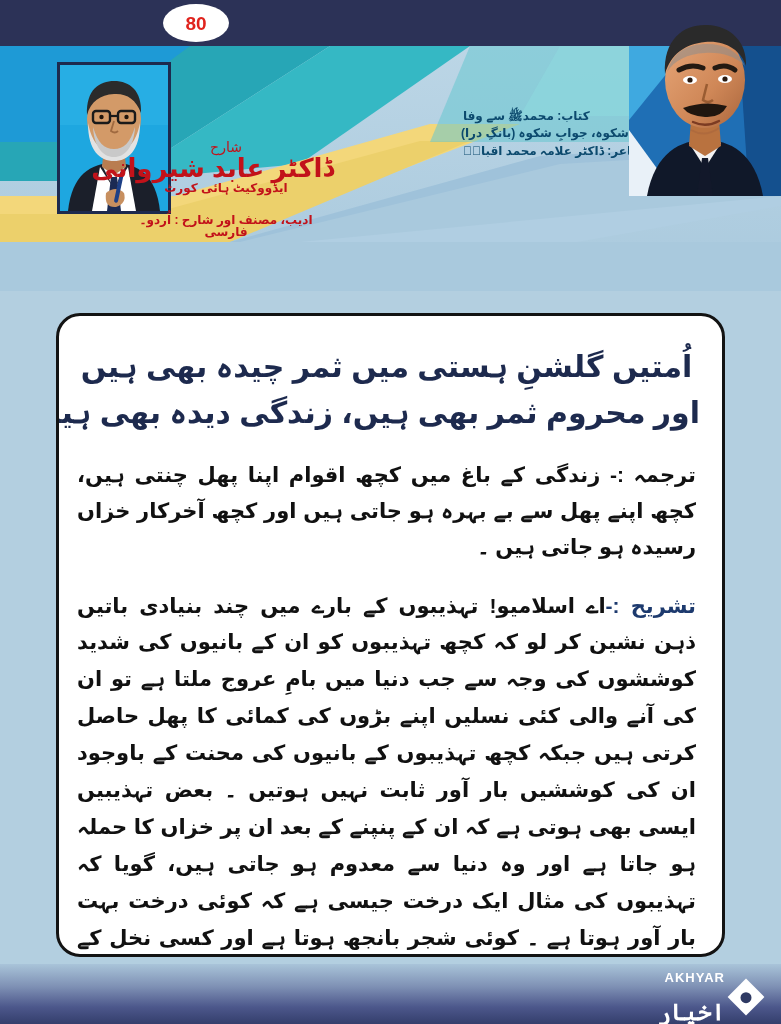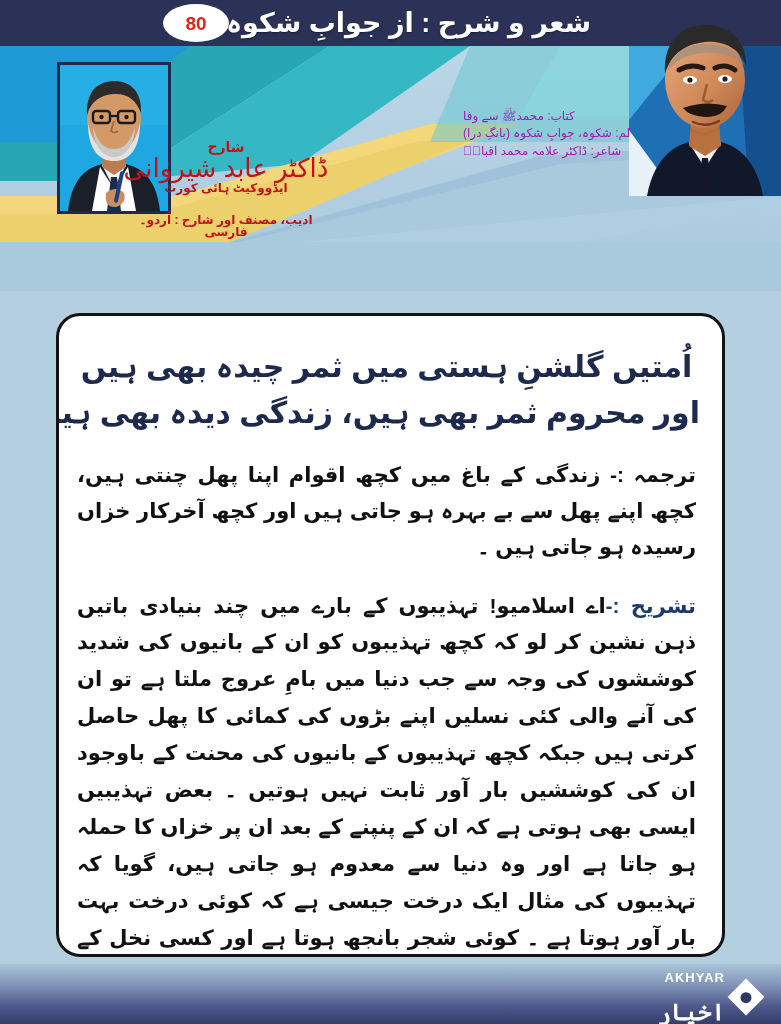--- a/index.html
+++ b/index.html
@@ -60,40 +60,40 @@
     overflow:hidden;z-index:5;
   }
   .sharh-photo svg{position:absolute;left:0;top:0;}
 
   
   .sharh-credit{
     position:absolute;left:118px;top:140px;width:216px;
     text-align:center;direction:rtl;z-index:5;line-height:1;
   }
   .sharh-credit .c-label{
-    font-size:14px;color:#c2121a;font-weight:bold;margin-bottom:1px;
+    font-size:14px;color:#c2121a;font-weight:normal;margin-bottom:1px;
   }
   .sharh-credit .c-name{
-    font-size:26px;color:#c2121a;font-weight:normal;margin-bottom:1px;
+    font-size:26px;color:#c2121a;font-weight:bold;margin-bottom:1px;
     white-space:nowrap;
   }
   .sharh-credit .c-sub1{
     font-size:12px;color:#c2121a;font-weight:bold;margin-bottom:20px;
   }
   .sharh-credit .c-sub2{
     font-size:12px;color:#c2121a;font-weight:bold;
   }
 
   
   .book-info{
     position:absolute;right:88px;top:108px;width:230px;
     text-align:left;direction:rtl;z-index:5;line-height:1.45;
   }
   .book-info div{
-    font-size:12px;color:#a21caf;font-weight:normal;white-space:nowrap;
+    font-size:12px;color:#0c4a6e;font-weight:bold;white-space:nowrap;
   }
 
   
   .main-title{
     position:absolute;right:55px;top:214px;z-index:5;
     font-size:46px;font-weight:bold;color:#1d2a4e;
     direction:rtl;white-space:nowrap;line-height:1;
   }
 
   
@@ -194,21 +194,20 @@
       <polygon points="560,0 781,0 781,70 520,70" fill="#8ed8dd" opacity="0.6"></polygon>
 
       <polygon points="700,0 781,0 781,80 690,62" fill="#2d6fb3" opacity="0.75"></polygon>
 
       <rect x="0" y="196" width="781" height="49" fill="#a9c9dd"></rect>
       <polygon points="0,196 240,196 560,118 781,105 781,150 300,196" fill="#a9c9dd"></polygon>
     </svg>
   </div>
 
   <div class="topbar">
-    <div class="topbar-title">شعر و شرح : از جوابِ شکوہ</div>
     <div class="issue-badge">80</div>
   </div>
 
   <div class="poet-portrait">
     <svg width="152" height="196" viewBox="0 0 152 196" xmlns="http://www.w3.org/2000/svg" aria-hidden="true">
       <defs>
         <linearGradient id="skin" x1="0" y1="0" x2="1" y2="1">
           <stop offset="0%" stop-color="#e8a87a"></stop>
           <stop offset="60%" stop-color="#cf8757"></stop>
           <stop offset="100%" stop-color="#a9653c"></stop>

